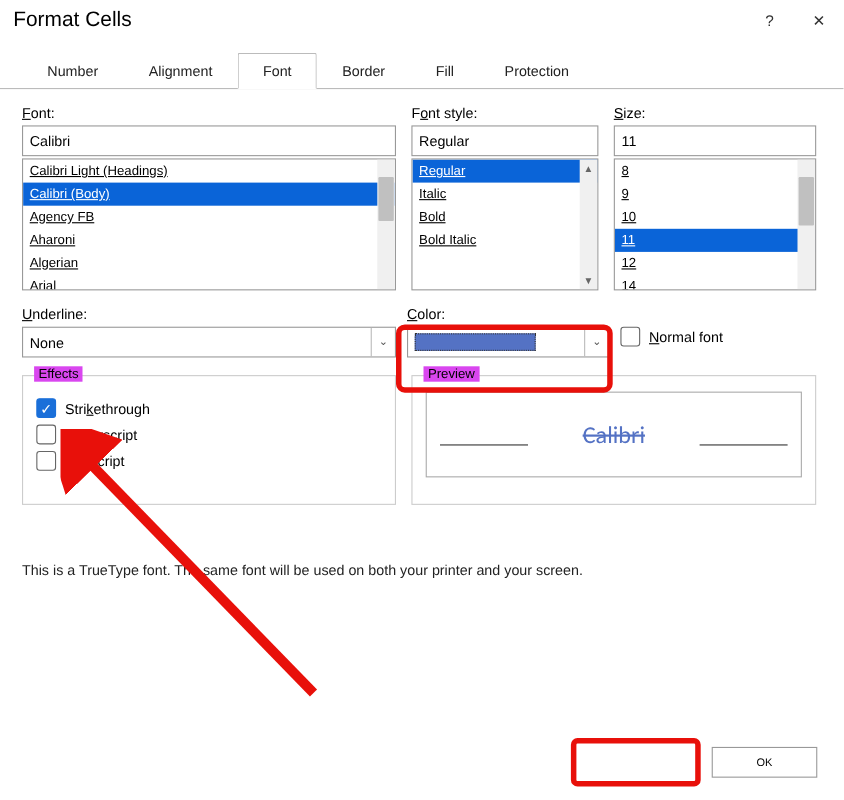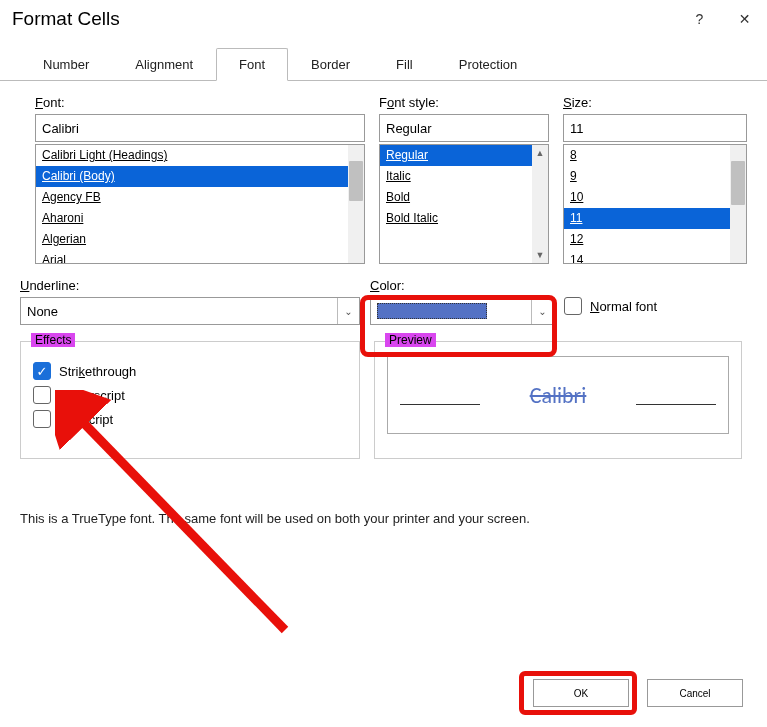--- a/index.html
+++ b/index.html
@@ -50,21 +50,21 @@
     border-top: 1px solid #bbb;
     margin-top: -1px;
     position: relative; z-index: 1;
   }
 
   
   .content {
     padding: 14px 20px 0 20px;
     display: flex; flex-direction: column;
   }
-  .top-row { display: flex; gap: 14px; margin-left: 15px; }
+  .top-row { display: flex; gap: 14px; }
   .col { display: flex; flex-direction: column; }
   .col.font     { width: 340px; }
   .col.style    { width: 170px; }
   .col.size     { width: 184px; }
 
   .label { margin-bottom: 4px; }
   .ul { text-decoration: underline; }
 
   .textfield {
     height: 28px; border: 1px solid #999;
@@ -329,21 +329,20 @@
         </div>
       </div>
     </div>
 
     <div class="note">This is a TrueType font.  The same font will be used on both your printer and your screen.</div>
 
   </div>
 
   <div class="dlg-buttons">
     <div class="btn">OK</div>
-    <div class="btn">Cancel</div>
   </div>
 
   <div class="red-box-color"></div>
   <div class="red-box-ok"></div>
   <svg class="arrow-annot" viewBox="0 0 260 260">
     <defs>
       <marker id="ah" markerWidth="8" markerHeight="8" refX="2" refY="4" orient="auto">
         <path d="M0,0 L8,4 L0,8 Z" fill="#e8100a"></path>
       </marker>
     </defs>

